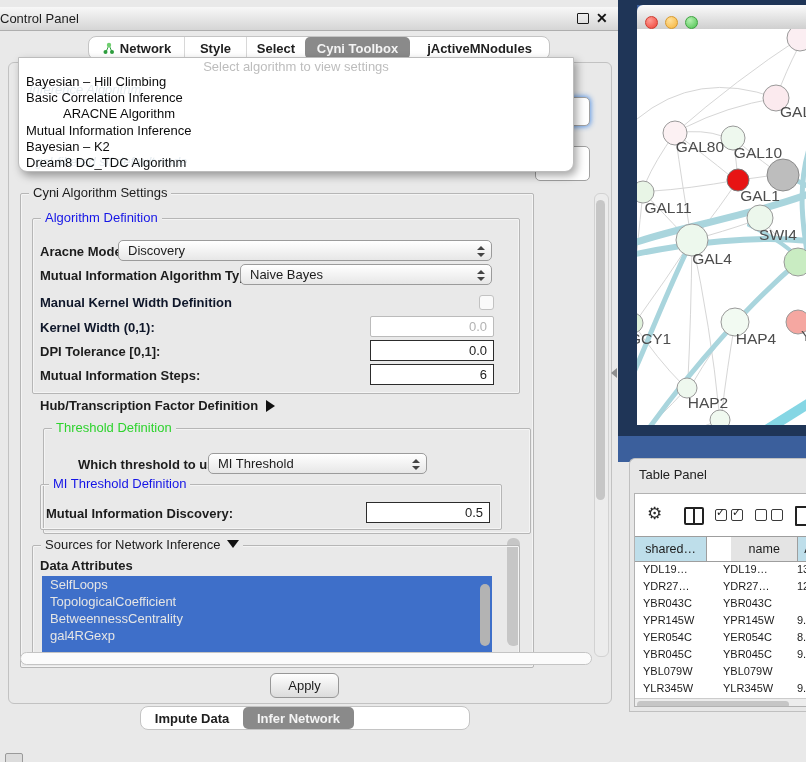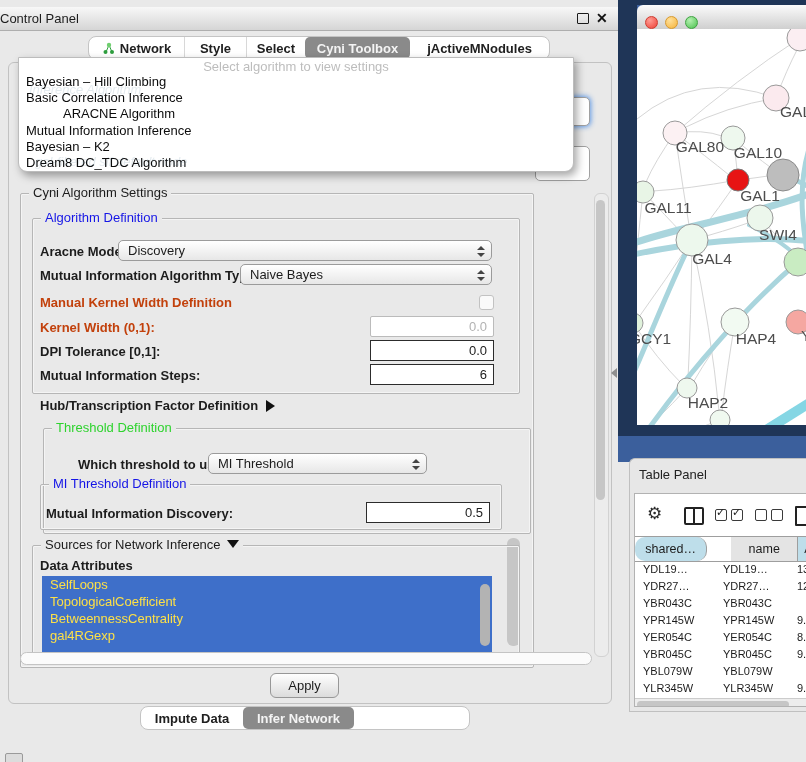--- a/index.html
+++ b/index.html
@@ -21,39 +21,39 @@
   .outer-panel{left:8px;top:62px;width:602px;height:640px;background:#e9e9e9;
     border:1px solid #c2c2c2;border-radius:6px;}
   
   .grp{position:absolute;border:1px solid #b6b6b6;border-radius:2px;
     box-shadow:inset 0 0 0 1px #f4f4f4;}
   .grp-ttl{position:absolute;top:-9px;left:8px;background:#e9e9e9;padding:0 4px;font-size:13px;}
   .blue{color:#1515e6;}
   .green{color:#2ed32e;}
   .lbl{position:absolute;font-size:13px;white-space:nowrap;}
   .b{font-weight:bold;}
-  .dis{color:#c2410c;}
+  .dis{color:#0f172a;}
   .combo{position:absolute;height:21px;background:linear-gradient(#ffffff,#e7e7e7);
     border:1px solid #9b9b9b;border-radius:5px;display:flex;align-items:center;
     padding:0 20px 0 9px;font-size:13px;box-sizing:border-box;}
   .arrs{position:absolute;right:6px;top:4px;width:8px;height:13px;}
   .arrs i{position:absolute;left:0;width:0;height:0;border-left:4px solid transparent;border-right:4px solid transparent;}
   .arrs .up{top:1px;border-bottom:4px solid #444;}
   .arrs .dn{bottom:1px;border-top:4px solid #444;}
   .fld{position:absolute;height:21px;background:#fff;border:1px solid #2c2c2c;
     display:flex;align-items:center;justify-content:flex-end;padding:0 6px;
     font-size:13px;box-sizing:border-box;}
   .fld.off{border-color:#bbbbbb;color:#b3b3b3;border-radius:2px;}
   .chk{position:absolute;width:13px;height:13px;border:1px solid #c2c2c2;border-radius:3px;background:#fafafa;}
   .tri-r{display:inline-block;width:0;height:0;border-top:6px solid transparent;
     border-bottom:6px solid transparent;border-left:9px solid #111;margin-left:8px;vertical-align:-2px;}
   .tri-d{display:inline-block;width:0;height:0;border-left:6px solid transparent;
     border-right:6px solid transparent;border-top:8px solid #111;margin-left:6px;vertical-align:1px;}
   .attr-list{left:42px;top:576px;width:450px;height:76px;background:#3e6fc9;overflow:hidden;}
-  .attr-item{color:#fde047;font-size:13px;line-height:17px;padding-left:8px;white-space:nowrap;}
+  .attr-item{color:#e5e5e5;font-size:13px;line-height:17px;padding-left:8px;white-space:nowrap;}
   .sb-track{background:#ececec;border:1px solid #d2d2d2;border-radius:6px;}
   .sb-thumb{background:#c6c6c6;border-radius:6px;}
   .hscroll{left:20px;top:652px;width:572px;height:13px;background:#fbfbfb;
     border:1px solid #c4c4c4;border-radius:7px;box-sizing:border-box;}
   .apply-btn{left:270px;top:673px;width:67px;height:23px;background:linear-gradient(#fefefe,#dcdcdc);
     border:1px solid #979797;border-radius:6px;display:flex;align-items:center;justify-content:center;font-size:13px;}
   .btabbar{left:140px;top:706px;width:328px;height:22px;background:#fff;border:1px solid #c4c4c4;
     border-radius:8px;display:flex;align-items:center;overflow:hidden;}
   
   .popup{left:18px;top:57px;width:554px;height:113px;background:#fff;border:1px solid #bcbcbc;
@@ -81,21 +81,21 @@
   .colsic::after{content:"";position:absolute;left:7px;top:0;width:2px;height:14px;background:#222;}
   .cb{position:absolute;width:10px;height:10px;border:1.5px solid #3a3a3a;border-radius:2px;}
   .cb.ck::after{content:"✓";position:absolute;left:0px;top:-4px;font-size:11px;color:#222;}
   .docic{position:absolute;width:13px;height:16px;border:2px solid #222;border-radius:1px;}
   .thead{position:absolute;left:0;top:42px;width:200px;height:24px;display:flex;border-top:1px solid #9e9e9e;border-bottom:1px solid #9e9e9e;}
   .thcell{height:24px;display:flex;align-items:center;justify-content:center;font-size:12.5px;
     border-right:1px solid #9e9e9e;box-sizing:border-box;}
   .tbody{position:absolute;left:0;top:66px;width:200px;height:138px;overflow:hidden;}
   .trow{display:flex;height:17px;align-items:center;}
   .tcell{font-size:11px;box-sizing:border-box;padding-left:8px;white-space:nowrap;overflow:hidden;}
-  .c0{width:80px;border-radius:10px;} .c1{width:74px;} .c2{width:40px;}
+  .c0{width:80px;} .c1{width:74px;} .c2{width:40px;}
   .tp-hscroll{position:absolute;left:0;top:204px;width:173px;height:11px;background:#ededed;border-top:1px solid #ccc;}
   .tp-hthumb{position:absolute;left:2px;top:2px;width:152px;height:7px;background:#c6c6c6;border-radius:4px;}
 </style>
 </head>
 <body>
 
 <div class="root">
 
   <div class="abs cp-titlebar">
     <span>Control Panel</span>

